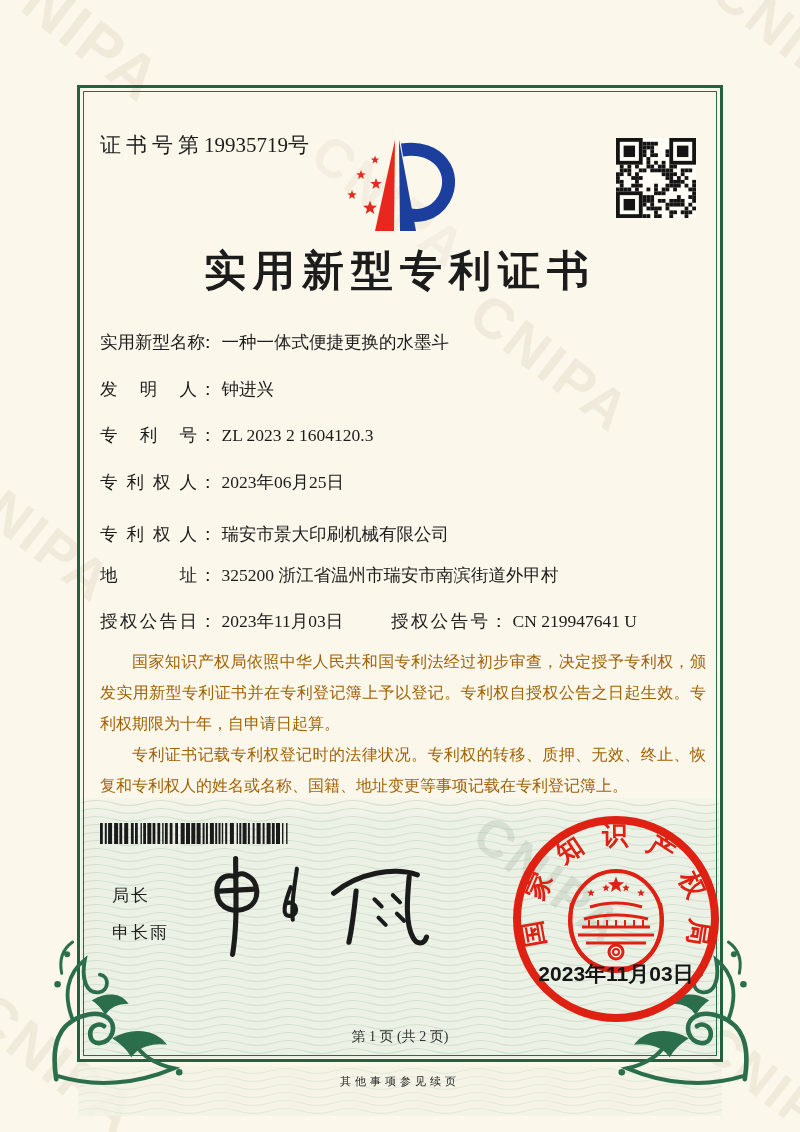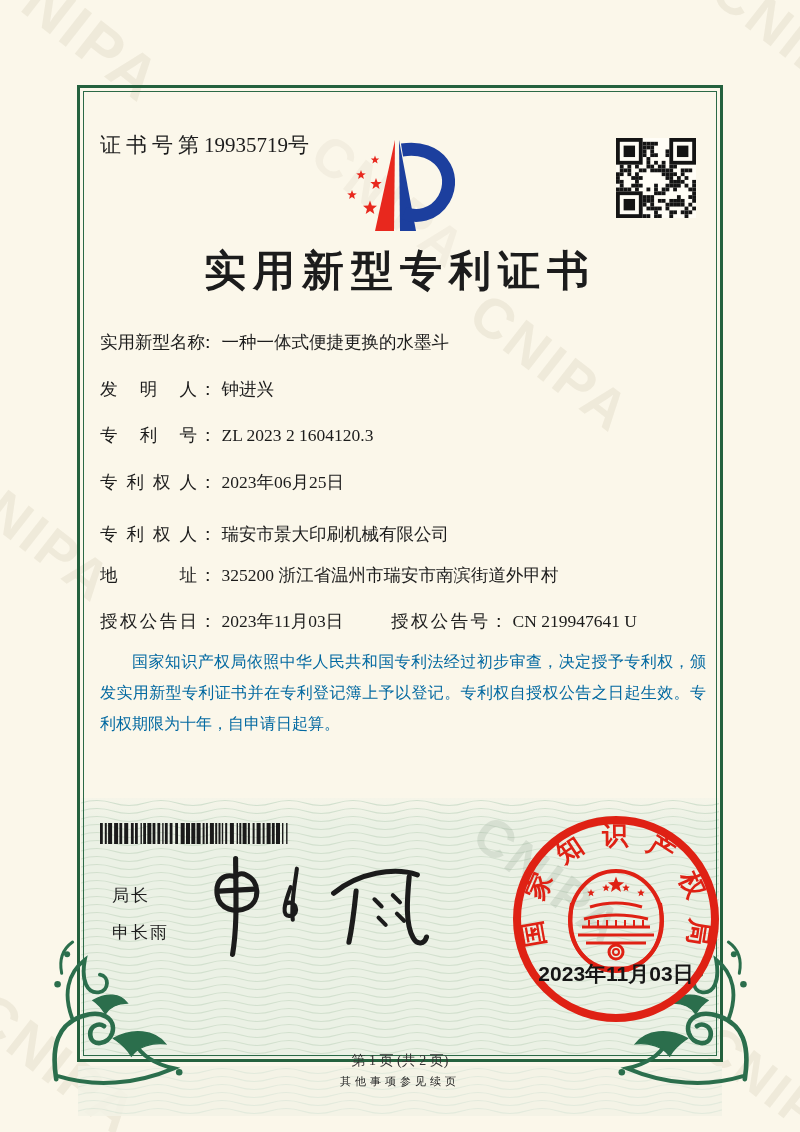--- a/index.html
+++ b/index.html
@@ -67,34 +67,34 @@
   .r0 { top:330px; } .r1 { top:377px; } .r2 { top:423px; }
   .r3 { top:470px; } .r4 { top:522px; } .r5 { top:563px; } .r6 { top:609px; }
   .flabel {
     display:inline-block; width:97px;
     text-align:justify; text-align-last:justify;
   }
   .fcolon { padding:0 5px 0 2px; }
   .glabel2 { position:absolute; left:252px; top:0;margin-left:39px; }
 
   .paras { left:100px; top:646px; width:606px;
-    font-size:16px; line-height:31px; text-align:justify; color:#0369a1;}
+    font-size:16px; line-height:31px; text-align:justify; color:#a16207;}
   .paras p { text-indent:2em; }
 
   .barcode { left:100px; top:823px; width:191px; height:21px; }
 
   .sig-label { position:absolute; font-family:"Liberation Sans","DejaVu Sans",sans-serif;
     font-size:17px; color:#1f1f1f; letter-spacing:2px;}
   .sig-title { left:112px; top:884px; }
   .sig-name  { left:112px; top:921px; }
   .sig-hand  { left:205px; top:850px; width:245px; height:118px; }
 
   .seal { left:508px; top:811px; width:216px; height:216px; }
 
-  .page-num { left:0; width:800px; top:1028px; text-align:center; font-size:14px; color:#333;margin-top:24px;}
+  .page-num { left:0; width:800px; top:1028px; text-align:center; font-size:14px; color:#333;}
   .cont-note { left:0; width:800px; top:1074px; text-align:center; font-size:11px;
     letter-spacing:4px; color:#222;}
 </style>
 </head>
 <body>
 
 <div class="wm wm1">CNIPA</div>
 <div class="wm wm2">CNIPA</div>
 <div class="wm wm3">CNIPA</div>
 <div class="wm wm4">CNIPA</div>
@@ -365,20 +365,21 @@
 </div>
 <div class="row r6">
   <span class="flabel">授权公告日</span><span class="fcolon">：</span><span>2023年11月03日</span>
   <span class="glabel2">
     <span class="flabel">授权公告号</span><span class="fcolon">：</span><span>CN 219947641 U</span>
   </span>
 </div>
 
 <div class="abs paras">
   <p>国家知识产权局依照中华人民共和国专利法经过初步审查，决定授予专利权，颁发实用新型专利证书并在专利登记簿上予以登记。专利权自授权公告之日起生效。专利权期限为十年，自申请日起算。</p>
+  <p>专利证书记载专利权登记时的法律状况。专利权的转移、质押、无效、终止、恢复和专利权人的姓名或名称、国籍、地址变更等事项记载在专利登记簿上。</p>
 </div>
 
 <svg class="abs barcode" id="barcode" viewBox="0 0 191 21">
     <rect x="0" y="0" width="2.8" height="21" fill="#1a1a1a"></rect>
     <rect x="4.8" y="0" width="2" height="21" fill="#1a1a1a"></rect>
     <rect x="8.1" y="0" width="4" height="21" fill="#1a1a1a"></rect>
     <rect x="14.1" y="0" width="4" height="21" fill="#1a1a1a"></rect>
     <rect x="19.4" y="0" width="2.8" height="21" fill="#1a1a1a"></rect>
     <rect x="24.2" y="0" width="4" height="21" fill="#1a1a1a"></rect>
     <rect x="30.9" y="0" width="2.8" height="21" fill="#1a1a1a"></rect>

